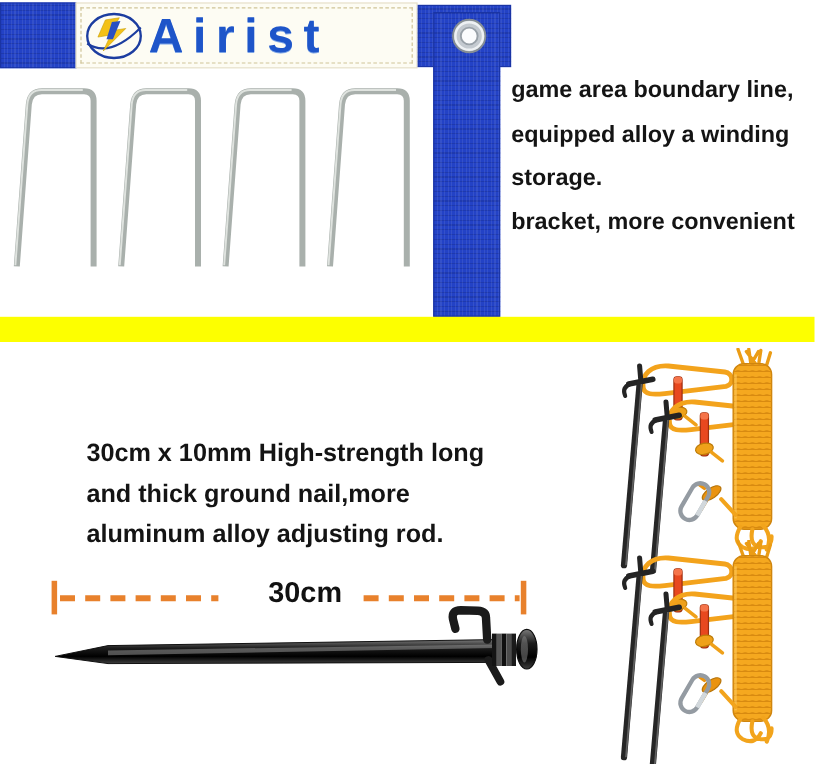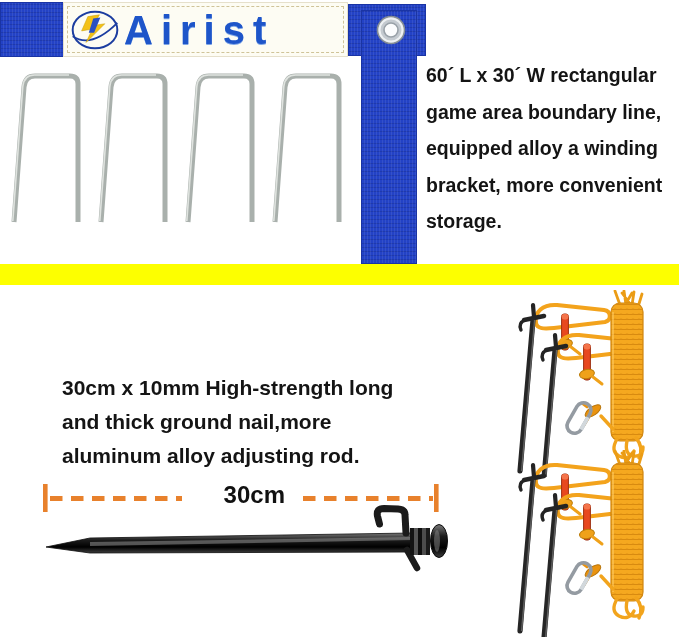--- a/index.html
+++ b/index.html
@@ -15,22 +15,22 @@
   .label{left:63px;top:2px;width:285px;height:55px;background:#fdfcf3;border:1px solid #e6e0cb;
          box-sizing:border-box;display:flex;align-items:center;gap:4px;padding-left:6px;}
   .stitch{position:absolute;left:3px;top:3px;right:3px;bottom:3px;border:1px dashed #cfc398;pointer-events:none;}
   .wordmark{font-size:40px;font-weight:800;color:#1e55c9;letter-spacing:8px;line-height:1;
             text-shadow:0 1px 0 #7fa6e6;}
   .strap-cross{left:348px;top:4px;width:78px;height:52px;}
   .strap-v{left:361px;top:10px;width:56px;height:254px;}
   
   .top-text{left:426px;top:57px;width:253px;color:#141414;font-weight:700;
             font-size:19.5px;line-height:36.6px;}
-  .bottom-text{left:62px;top:361px;width:400px;color:#141414;font-weight:700;
-               font-size:21px;line-height:34px;margin-top:10px;}
+  .bottom-text{left:72px;top:361px;width:400px;color:#141414;font-weight:700;
+               font-size:21px;line-height:34px;}
   .divider{left:0;top:264px;width:679px;height:21px;background:#fdff00;}
   .measure-label{left:205px;top:481px;width:80px;text-align:right;color:#111;
                  font-weight:700;font-size:24px;}
 </style>
 </head>
 <body>
 
 <div id="canvas">
 
   <svg width="0" height="0" style="position:absolute" aria-hidden="true">
@@ -108,25 +108,24 @@
   </svg>
 
   <svg class="abs" style="left:8px;top:70px" width="348" height="158" viewBox="0 0 348 158">
     <use href="#upinG"></use>
     <use href="#upinG" transform="translate(87,0)"></use>
     <use href="#upinG" transform="translate(174,0)"></use>
     <use href="#upinG" transform="translate(261,0)"></use>
   </svg>
 
   <div class="abs top-text">
-    <div>60´ L x 30´ W rectangular</div>
     <div>game area boundary line,</div>
     <div>equipped alloy a winding</div>
+    <div> storage.</div>
     <div>bracket, more convenient</div>
-    <div> storage.</div>
   </div>
 
   <div class="abs divider"></div>
 
   <div class="abs bottom-text">
     <div>30cm x 10mm High-strength long</div>
     <div>and thick ground nail,more</div>
     <div>aluminum alloy adjusting rod.</div>
   </div>
 

